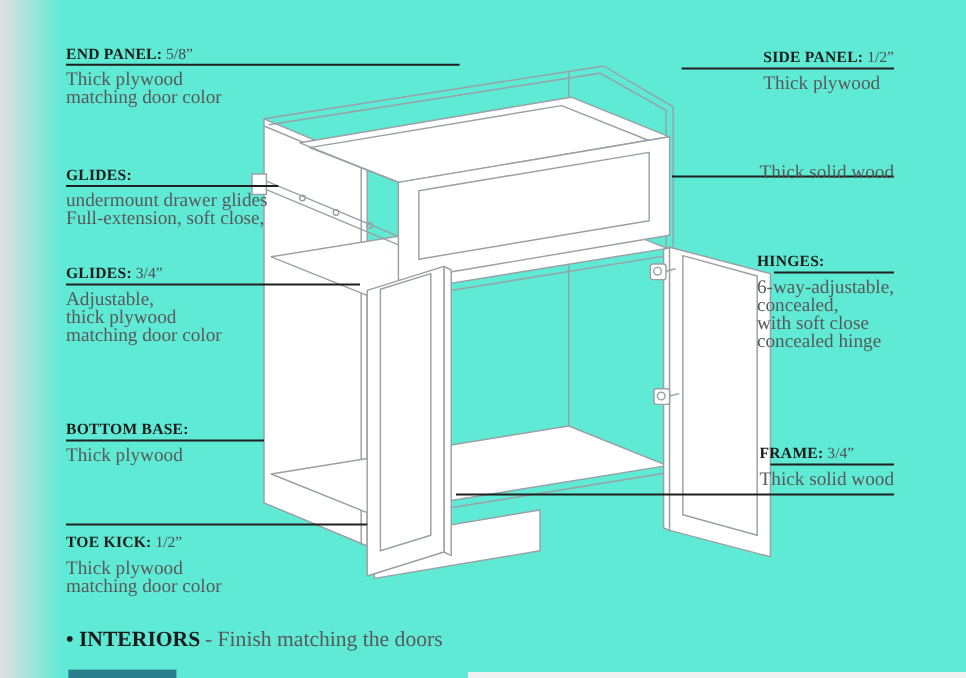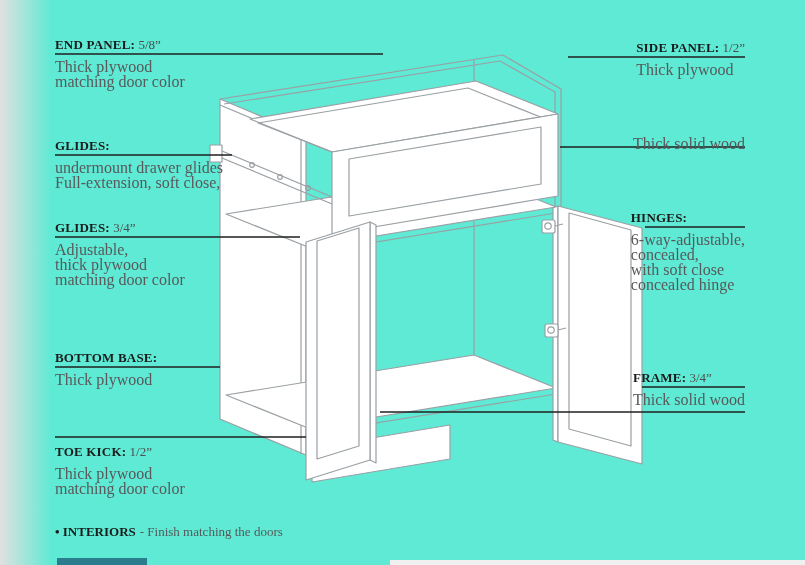--- a/index.html
+++ b/index.html
@@ -12,21 +12,21 @@
   svg.diagram{position:absolute;left:0;top:0;z-index:1;}
   .label{position:absolute;z-index:2;white-space:nowrap;}
   .label .head{font-size:13px;font-weight:700;color:#1b1b1b;letter-spacing:.2px;line-height:16px;}
   .label .head .val{font-weight:400;color:#4d4e50;letter-spacing:0;}
   .label .body{margin-top:6px;font-size:16px;color:#58595b;line-height:15px;font-weight:400;}
   .label.right{text-align:left;}
   .L1{left:55px;top:37px;}  .L2{left:55px;top:138px;} .L3{left:55px;top:220px;}
   .L4{left:55px;top:350px;} .L5{left:55px;top:444px;}
   .R1{right:60px;top:40px;} .R2{right:60px;top:130px;} .R3{right:60px;top:210px;}
   .R4{right:60px;top:370px;} .R5{right:60px;top:395px;}
-  .footnotes{position:absolute;left:55px;top:524px;z-index:2;font-size:13px;line-height:16px;}
+  .footnotes{position:absolute;left:55px;top:524px;z-index:2;font-size:18px;line-height:16px;}
   .footnotes .fn-term{font-weight:700;color:#1b1b1b;}
   .footnotes .fn-desc{color:#58595b;margin-left:4px;}
   .teal-bar{position:absolute;left:57px;top:558px;width:90px;height:10px;background:#2a7d8c;z-index:3;}
 </style>
 </head>
 <body>
 
 <div class="page">
   <div class="edge-fade"></div>
   <div class="bottom-band"></div>

